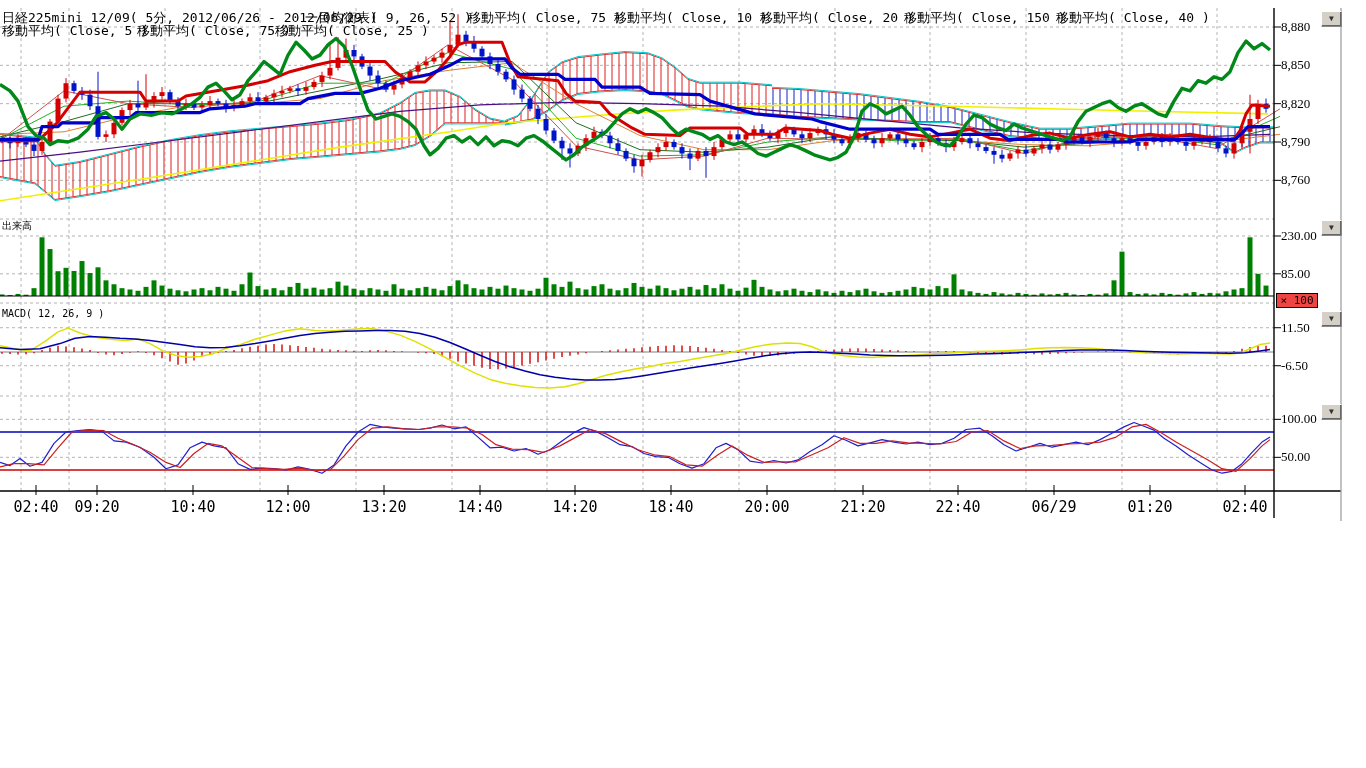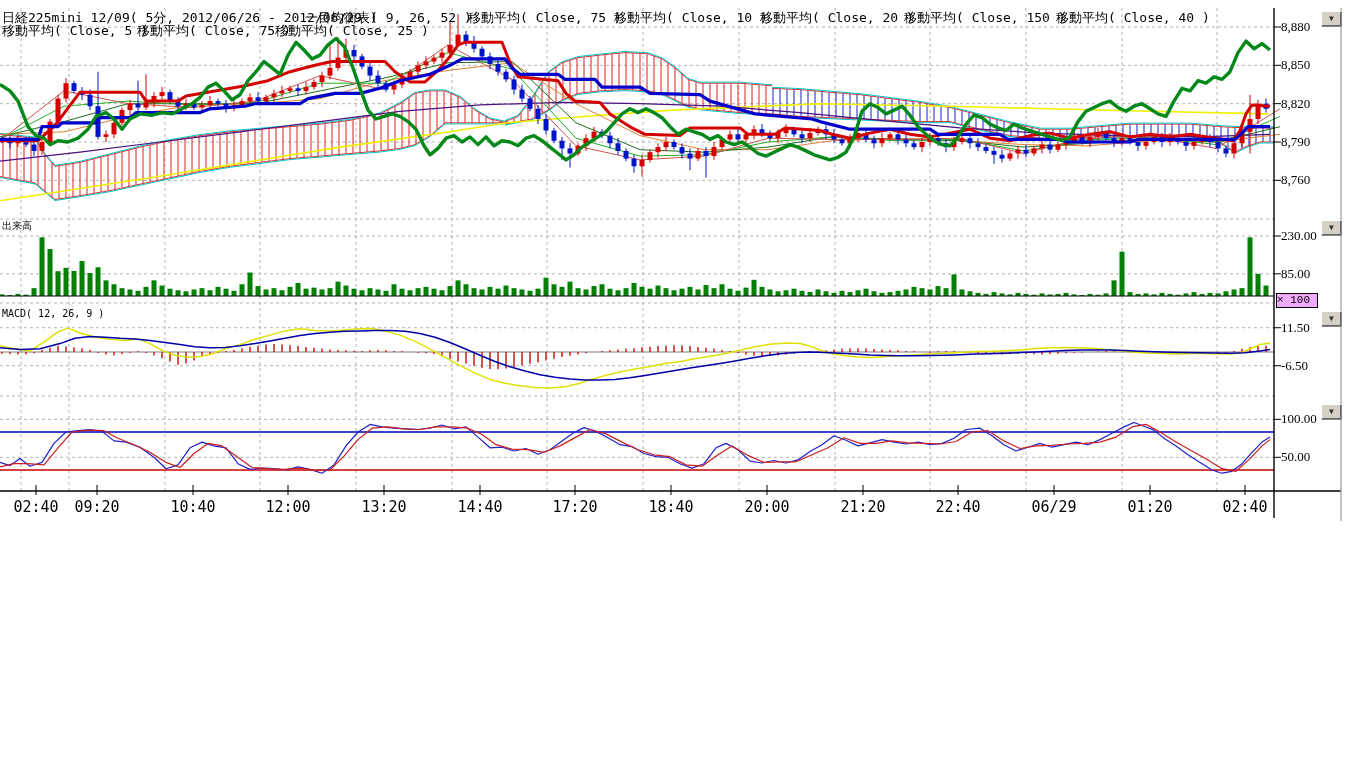--- a/index.html
+++ b/index.html
@@ -8,21 +8,21 @@
   #chart-svg{position:absolute;left:0;top:0;}
   .hdr-item{position:absolute;white-space:pre;font-size:13px;letter-spacing:0px;}
   .panel-label{position:absolute;white-space:pre;font-size:10px;}
   .ylab{position:absolute;left:1281px;white-space:pre;font-size:13px;font-family:Liberation Serif, serif;}
   .xlab{position:absolute;top:490px;white-space:pre;font-size:15px;transform:translateX(-50%);}
   .scrollbtn{position:absolute;left:1321px;width:19px;height:14px;background:#d4d0c8;
      border:1px solid #888;border-top-color:#fff;border-left-color:#fff;
      box-shadow:inset -1px -1px 0 #666;font-size:8px;line-height:13px;text-align:center;
      color:#333;cursor:pointer;}
   #vol-mult{position:absolute;left:1276px;top:285px;width:40px;height:13px;border:1px solid #000;
-     background:#f0abfc;font-size:11px;line-height:13px;white-space:pre;font-family:Liberation Mono, monospace;}
+     background:#ef4444;font-size:11px;line-height:13px;text-align:center;white-space:pre;}
 </style>
 </head>
 <body>
 
 <div id="app">
   <svg id="chart-svg" width="1366" height="520">
     <defs>
       <pattern id="hatch-red" width="7" height="8" patternUnits="userSpaceOnUse">
         <path d="M3,0V8" stroke="#e03030" stroke-width="1.1"></path>
       </pattern>
@@ -786,21 +786,21 @@
       <div class="ylab" style="top: 311.724px;">11.50</div>
       <div class="ylab" style="top: 349.721px;">-6.50</div>
       <div class="ylab" style="top: 403.333px;">100.00</div>
       <div class="ylab" style="top: 441.333px;">50.00</div>
       <div class="xlab" style="left: 36px;">02:40</div>
       <div class="xlab" style="left: 97px;">09:20</div>
       <div class="xlab" style="left: 193px;">10:40</div>
       <div class="xlab" style="left: 288px;">12:00</div>
       <div class="xlab" style="left: 384px;">13:20</div>
       <div class="xlab" style="left: 480px;">14:40</div>
-      <div class="xlab" style="left: 575px;">17:20</div>
+      <div class="xlab" style="left: 575px;">14:20</div>
       <div class="xlab" style="left: 671px;">18:40</div>
       <div class="xlab" style="left: 767px;">20:00</div>
       <div class="xlab" style="left: 863px;">21:20</div>
       <div class="xlab" style="left: 958px;">22:40</div>
       <div class="xlab" style="left: 1054px;">06/29</div>
       <div class="xlab" style="left: 1150px;">01:20</div>
       <div class="xlab" style="left: 1245px;">02:40</div>
     </div>
   <div id="buttons-holder">
       <div class="scrollbtn" style="top: 3px;"><span>▼</span></div>

